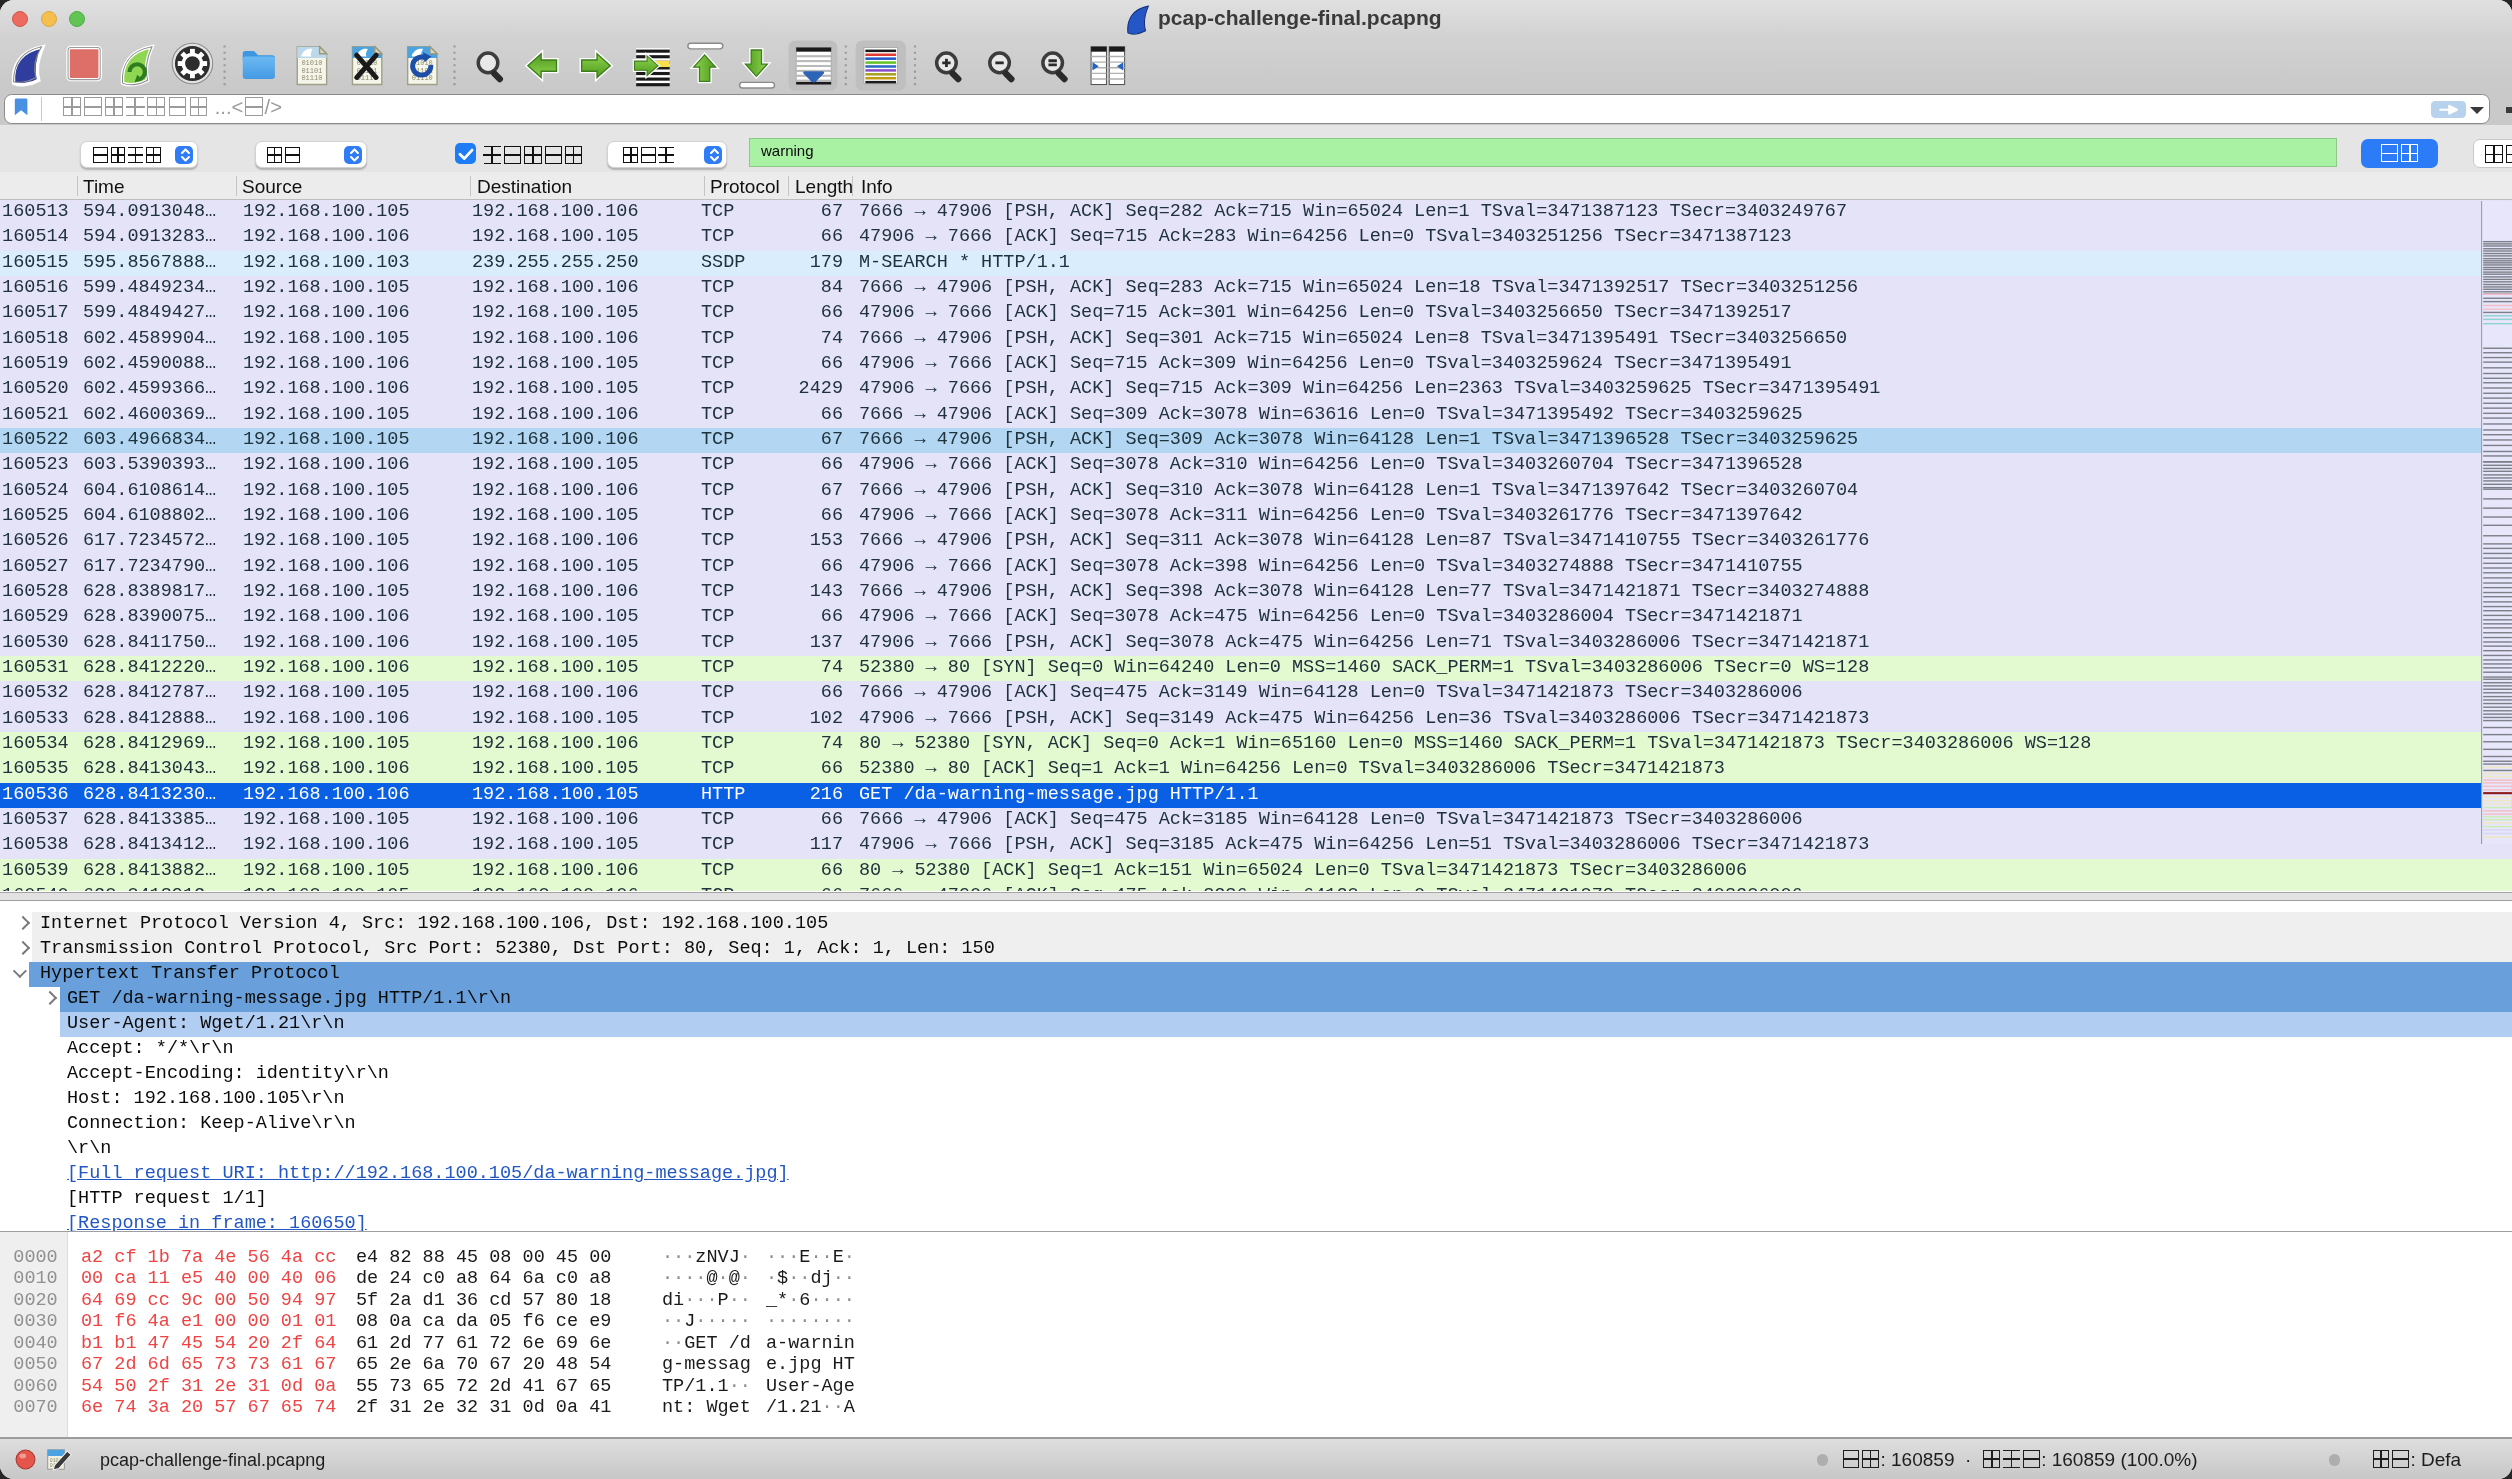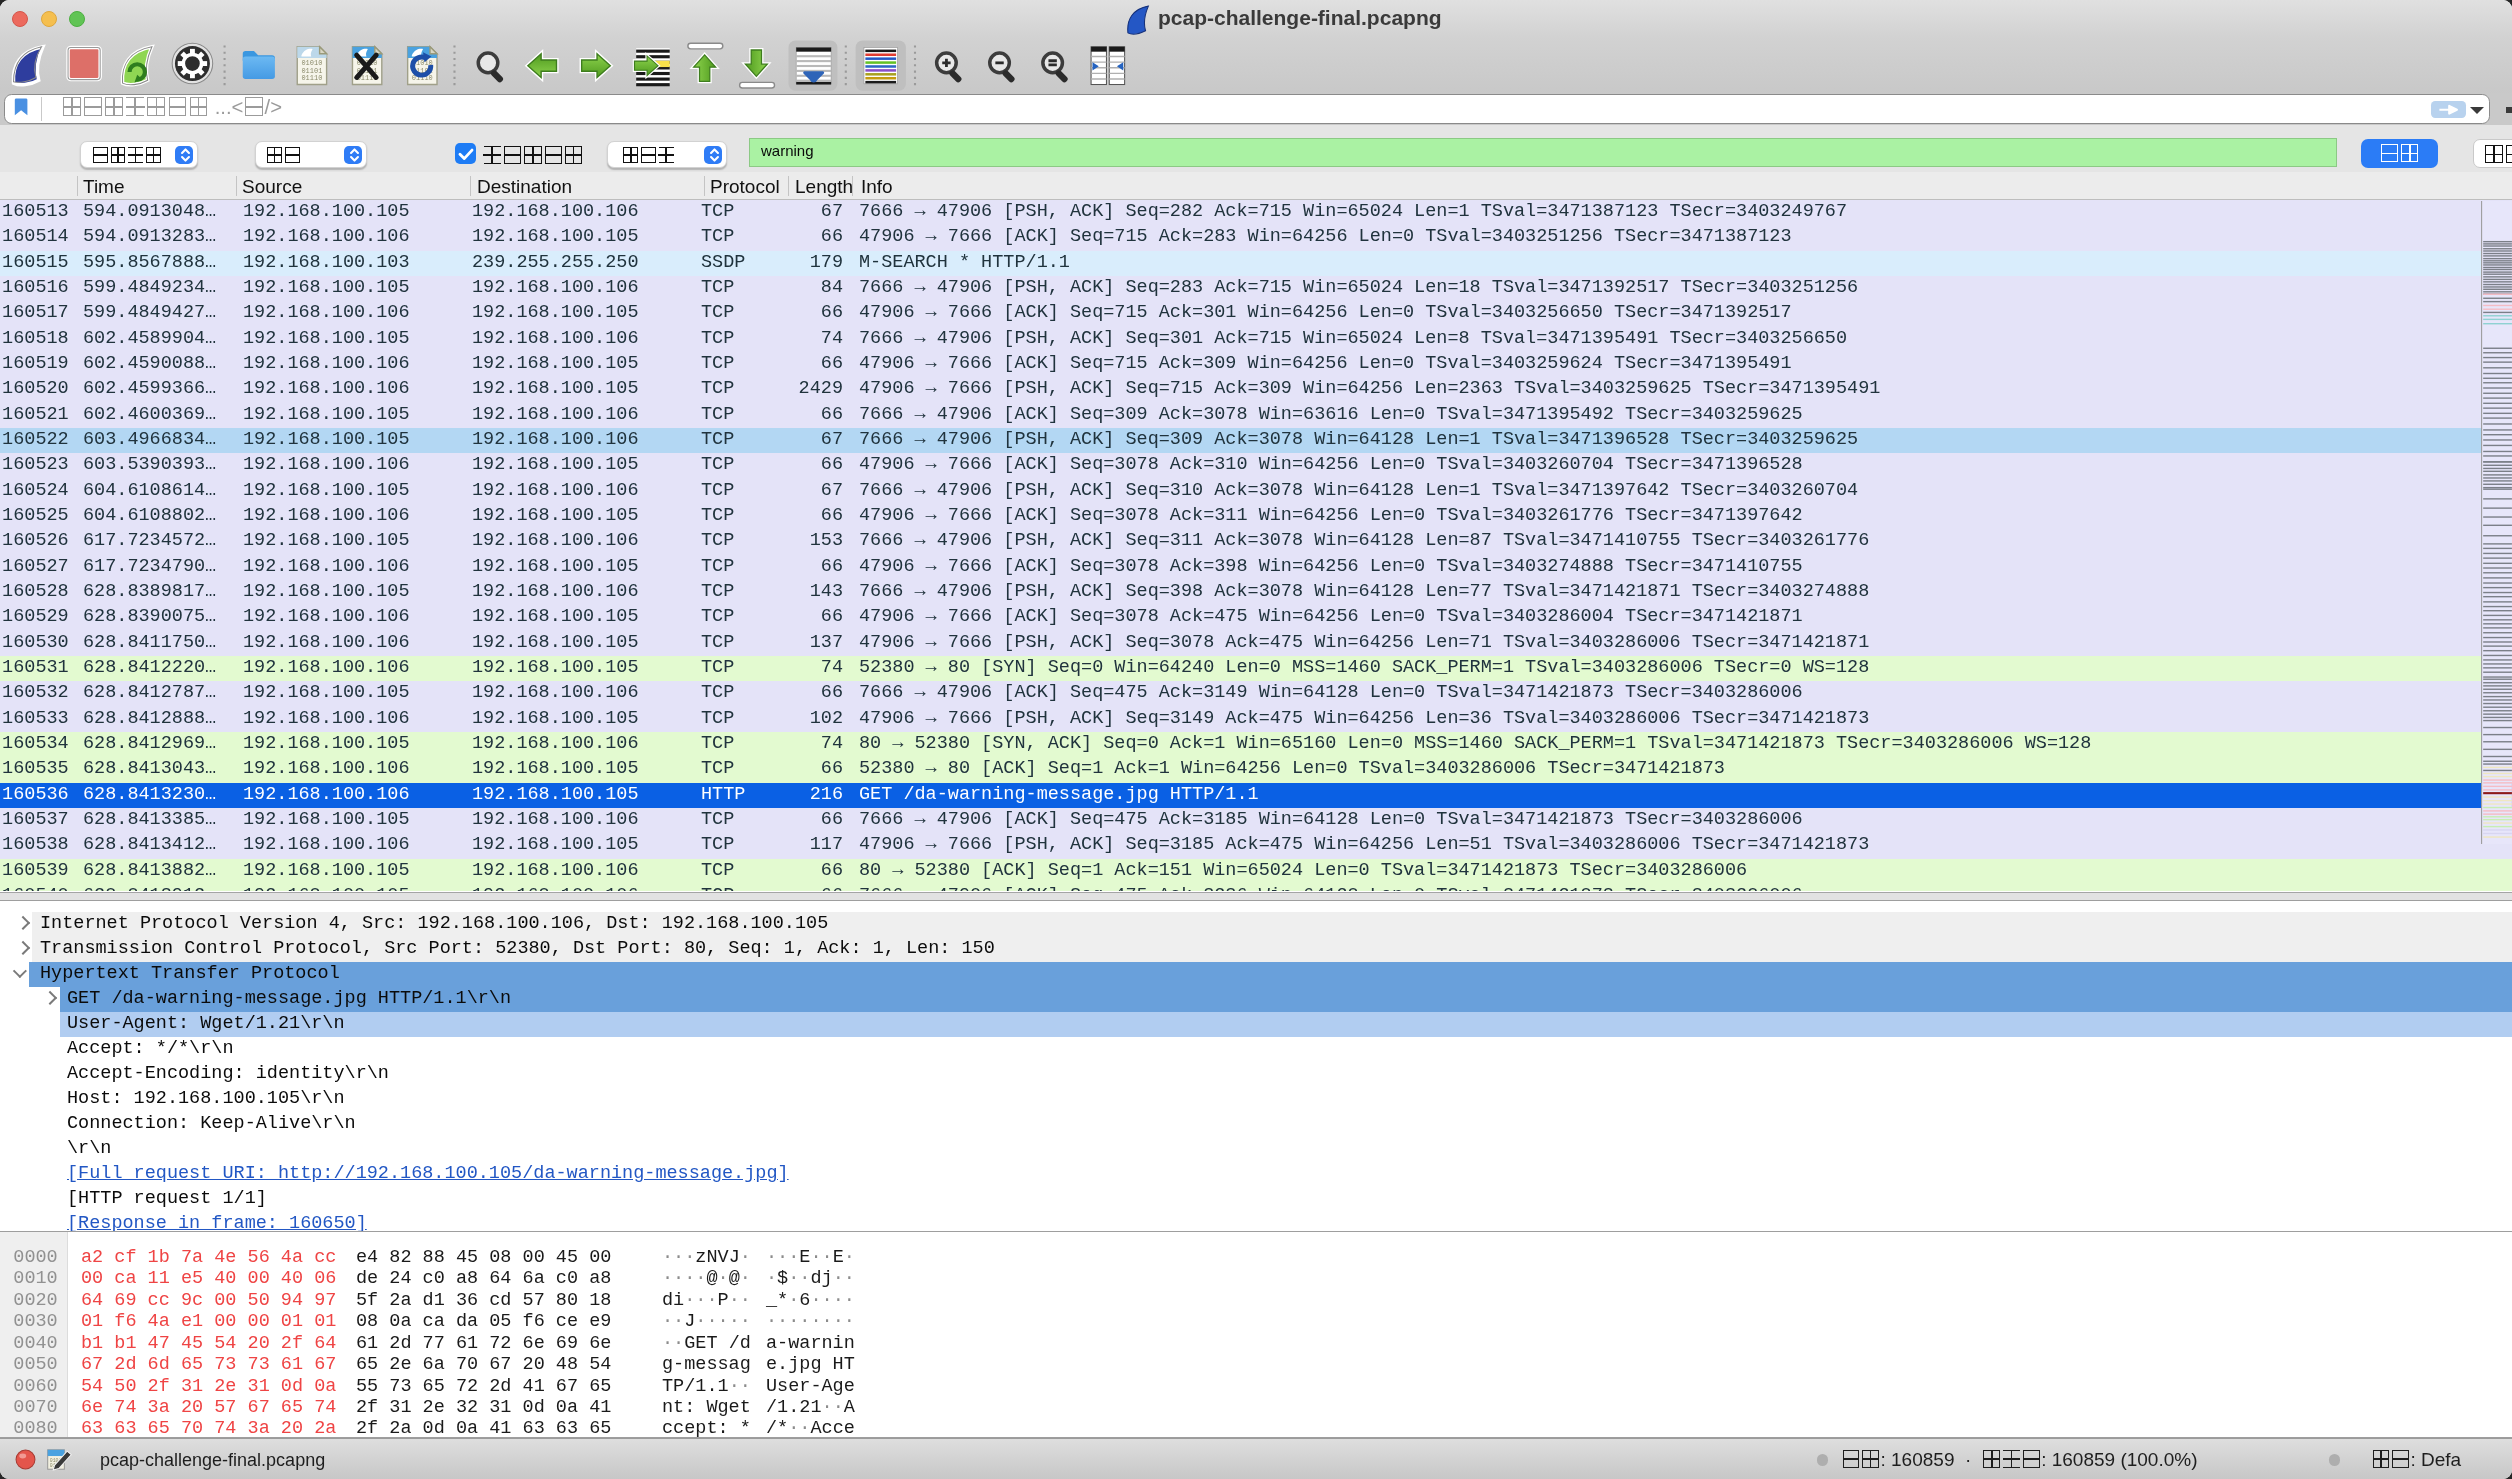--- a/index.html
+++ b/index.html
@@ -1,15 +1,15 @@
 <!DOCTYPE html>
 <html style="font-size:11.2px"><head><meta charset="utf-8"><style>
 *{margin:0;padding:0;box-sizing:border-box}
 html,body{width:2512px;height:1479px;background:#262626;overflow:hidden}
-#win{position:absolute;left:0;top:0;width:2512px;height:1479px;border-radius:9px;overflow:hidden;
+#win{position:absolute;left:0;top:0;width:2512px;height:1479px;border-radius:14px;overflow:hidden;
  font-family:"Liberation Sans",sans-serif;background:#fff}
 .mono{font-family:"Liberation Mono",monospace}
 
 #titlebar{position:absolute;left:0;top:0;width:2512px;height:37px;background:linear-gradient(#e0e0e0,#d2d2d2)}
 #toolbar{position:absolute;left:0;top:37px;width:2512px;height:58px;background:linear-gradient(#d2d2d2,#c8c8c8);border-bottom:0.7px solid #aaaaaa}
 .light{position:absolute;top:11.2px;width:16px;height:16px;border-radius:50%}
 #filterbar{position:absolute;left:0;top:93px;width:2512px;height:32px;background:#c9c9c9}
 #filterfield{position:absolute;left:3.5px;top:0.7px;width:2486px;height:30px;background:#ffffff;border:1.4px solid #8a8a8a;border-radius:7.7px}
 #findbar{position:absolute;left:0;top:125px;width:2512px;height:48px;background:#e5e5e5;border-bottom:0.7px solid #c2c2c2}
 #phead{position:absolute;left:0;top:172px;width:2512px;height:28px;background:#ececec;border-bottom:0.7px solid #bdbdbd;font-size:19px;color:#111}
@@ -815,27 +815,20 @@
         <span class="xa1">TP/1.1<i class="gd" style="font-style:normal">·</i><i class="gd" style="font-style:normal">·</i></span>
         <span class="xa2">User-Age</span>
       </div>
       <div class="xrow" style="top:164px">
         <span class="xoff">0070</span>
         <span class="xh1">6e 74 3a 20 57 67 65 74</span>
         <span class="xh2">2f 31 2e 32 31 0d 0a 41</span>
         <span class="xa1">nt: Wget</span>
         <span class="xa2">/1.21<i class="gd" style="font-style:normal">·</i><i class="gd" style="font-style:normal">·</i>A</span>
       </div>
-      <div class="xrow" style="top:185px">
-        <span class="xoff">0080</span>
-        <span class="xh1">63 63 65 70 74 3a 20 2a</span>
-        <span class="xh2">2f 2a 0d 0a 41 63 63 65</span>
-        <span class="xa1">ccept: *</span>
-        <span class="xa2">/*<i class="gd" style="font-style:normal">·</i><i class="gd" style="font-style:normal">·</i>Acce</span>
-      </div>
     </div>
 <div id="status">
  <svg style="position:absolute;left:15.4px;top:9.8px" width="21" height="21" viewBox="0 0 30 30">
   <circle cx="15" cy="15" r="13.5" fill="#e4554b"></circle>
         <circle cx="15" cy="15" r="13.5" fill="none" stroke="#a83c34" stroke-width="1.5"></circle>
   <ellipse cx="11" cy="10" rx="5" ry="3.5" fill="#f29a93"></ellipse>
       </svg>
  <svg style="position:absolute;left:46px;top:8.4px;font-size:27px" width="27" height="25" viewBox="0 0 38 36">
   <rect x="2" y="4" width="24" height="28" fill="#f2f0e0" stroke="#999" stroke-width="1.5"></rect>
   <rect x="2" y="4" width="24" height="9" fill="#4aa2e0"></rect>

